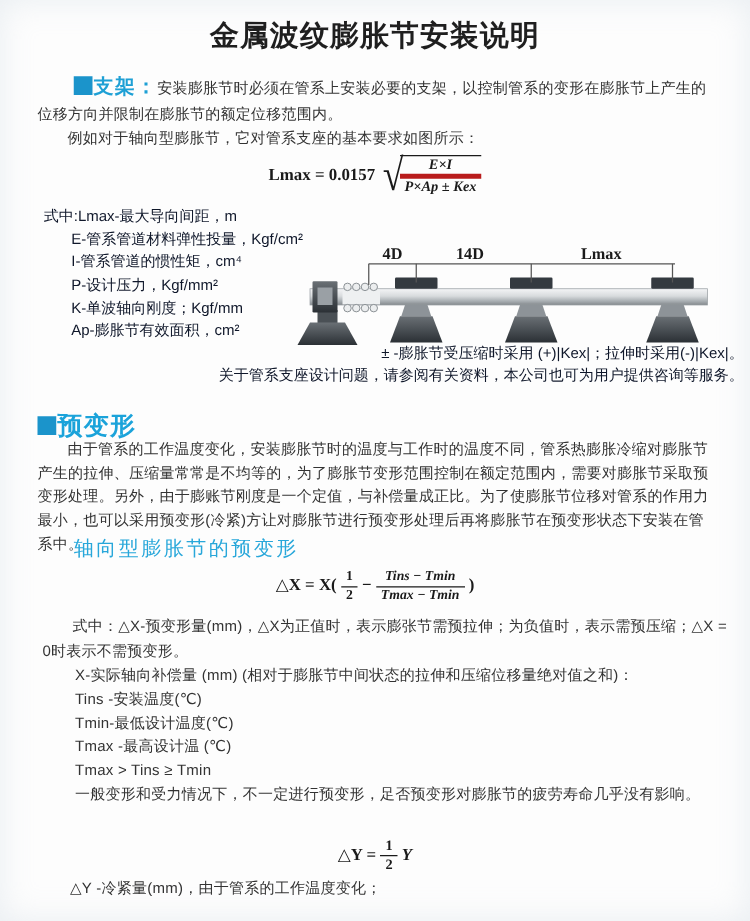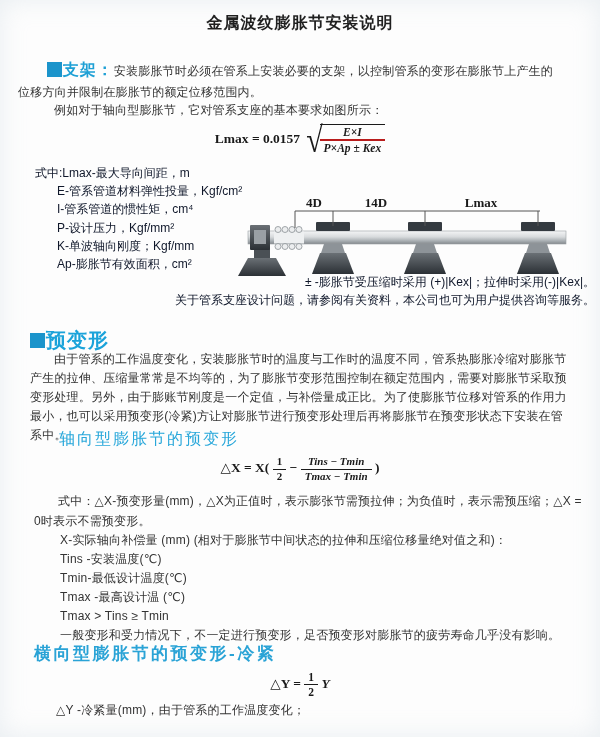--- a/index.html
+++ b/index.html
@@ -11,25 +11,25 @@
     position:relative;
     overflow:hidden;
   }
   .page{
     position:absolute;inset:0;background:#fdfdfd;
     box-shadow:inset 0 0 26px rgba(185,202,216,0.30);
   }
   .abs{position:absolute;}
   .doc-title{
     top:13px;left:0;width:100%;
-    text-align:center;font-size:16px;font-weight:bold;color:#1f1f1f;
+    text-align:center;font-size:23px;font-weight:bold;color:#1f1f1f;
     letter-spacing:1px;
   }
   .para{font-size:12px;line-height:19px;color:#333;letter-spacing:0.2px;}
-  .sec1-para{top:60px;left:18px;width:545px;text-indent:2.4em;line-height:20.5px;}
+  .sec1-para{top:60px;left:30px;width:545px;text-indent:2.4em;line-height:20.5px;}
   .blue-square{
     display:inline-block;width:15px;height:15px;background:#1b94cb;
     vertical-align:-2px;margin-right:1px;
   }
   .blue-label{color:#1ea0d5;font-size:16px;font-weight:bold;letter-spacing:1px;}
   .sec1-example{top:101px;left:30px;width:545px;text-indent:2em;}
   
   .formula{
     left:0;width:600px;text-align:center;
     font-family:"Liberation Serif","DejaVu Serif",serif;
@@ -40,21 +40,21 @@
     display:inline-block;font-size:30px;font-weight:normal;line-height:0.9;
     vertical-align:middle;margin:0 -3px 0 6px;transform:scaleY(1.2);
   }
   .frac{
     display:inline-block;vertical-align:middle;text-align:center;
     font-size:11.5px;line-height:1.25;
   }
   .frac .num{display:block;padding:0 4px;}
   .frac .den{display:block;padding:0 4px;text-align:center;}
   .barred .num{border-bottom:1px solid #1a1a1a;}
-  .sqrtfrac .num{border-top:1.6px solid #1a1a1a;border-bottom:2px solid #b91c1c;}
+  .sqrtfrac .num{border-top:1.6px solid #1a1a1a;border-bottom:4px solid #b91c1c;}
   .it{font-style:italic;}
   
   .defs{top:164px;left:35px;width:280px;}
   .def-line{font-size:12px;line-height:18.2px;white-space:nowrap;color:#0f172a;}
   .def-line.ind{padding-left:22px;}
   .def-line.ind-sm{padding-left:20px;white-space:nowrap;text-align:right;}
   .def-line.wide{width:540px;}
   
   .pipe-diagram{top:186px;left:228px;}
   
@@ -184,21 +184,20 @@
   <div class="abs axial-block">
     <p class="axial-para">式中：△X-预变形量(mm)，△X为正值时，表示膨张节需预拉伸；为负值时，表示需预压缩；△X = 0时表示不需预变形。</p>
     <div class="axial-line">X-实际轴向补偿量 (mm) (相对于膨胀节中间状态的拉伸和压缩位移量绝对值之和)：</div>
     <div class="axial-line">Tins -安装温度(℃)</div>
     <div class="axial-line">Tmin-最低设计温度(℃)</div>
     <div class="axial-line">Tmax -最高设计温 (℃)</div>
     <div class="axial-line">Tmax &gt; Tins ≥ Tmin</div>
     <div class="axial-line">一般变形和受力情况下，不一定进行预变形，足否预变形对膨胀节的疲劳寿命几乎没有影响。</div>
   </div>
 
-  <div class="abs lateral-head">横向型膨胀节的预变形-冷紧</div>
 
   <div class="abs formula formula3">
     <span>△Y =</span>
     <span class="frac barred"><span class="num">1</span><span class="den">2</span></span>
     <span class="it">Y</span>
   </div>
 
   <div class="abs para lateral-note">△Y -冷紧量(mm)，由于管系的工作温度变化；</div>
 
 </div>

